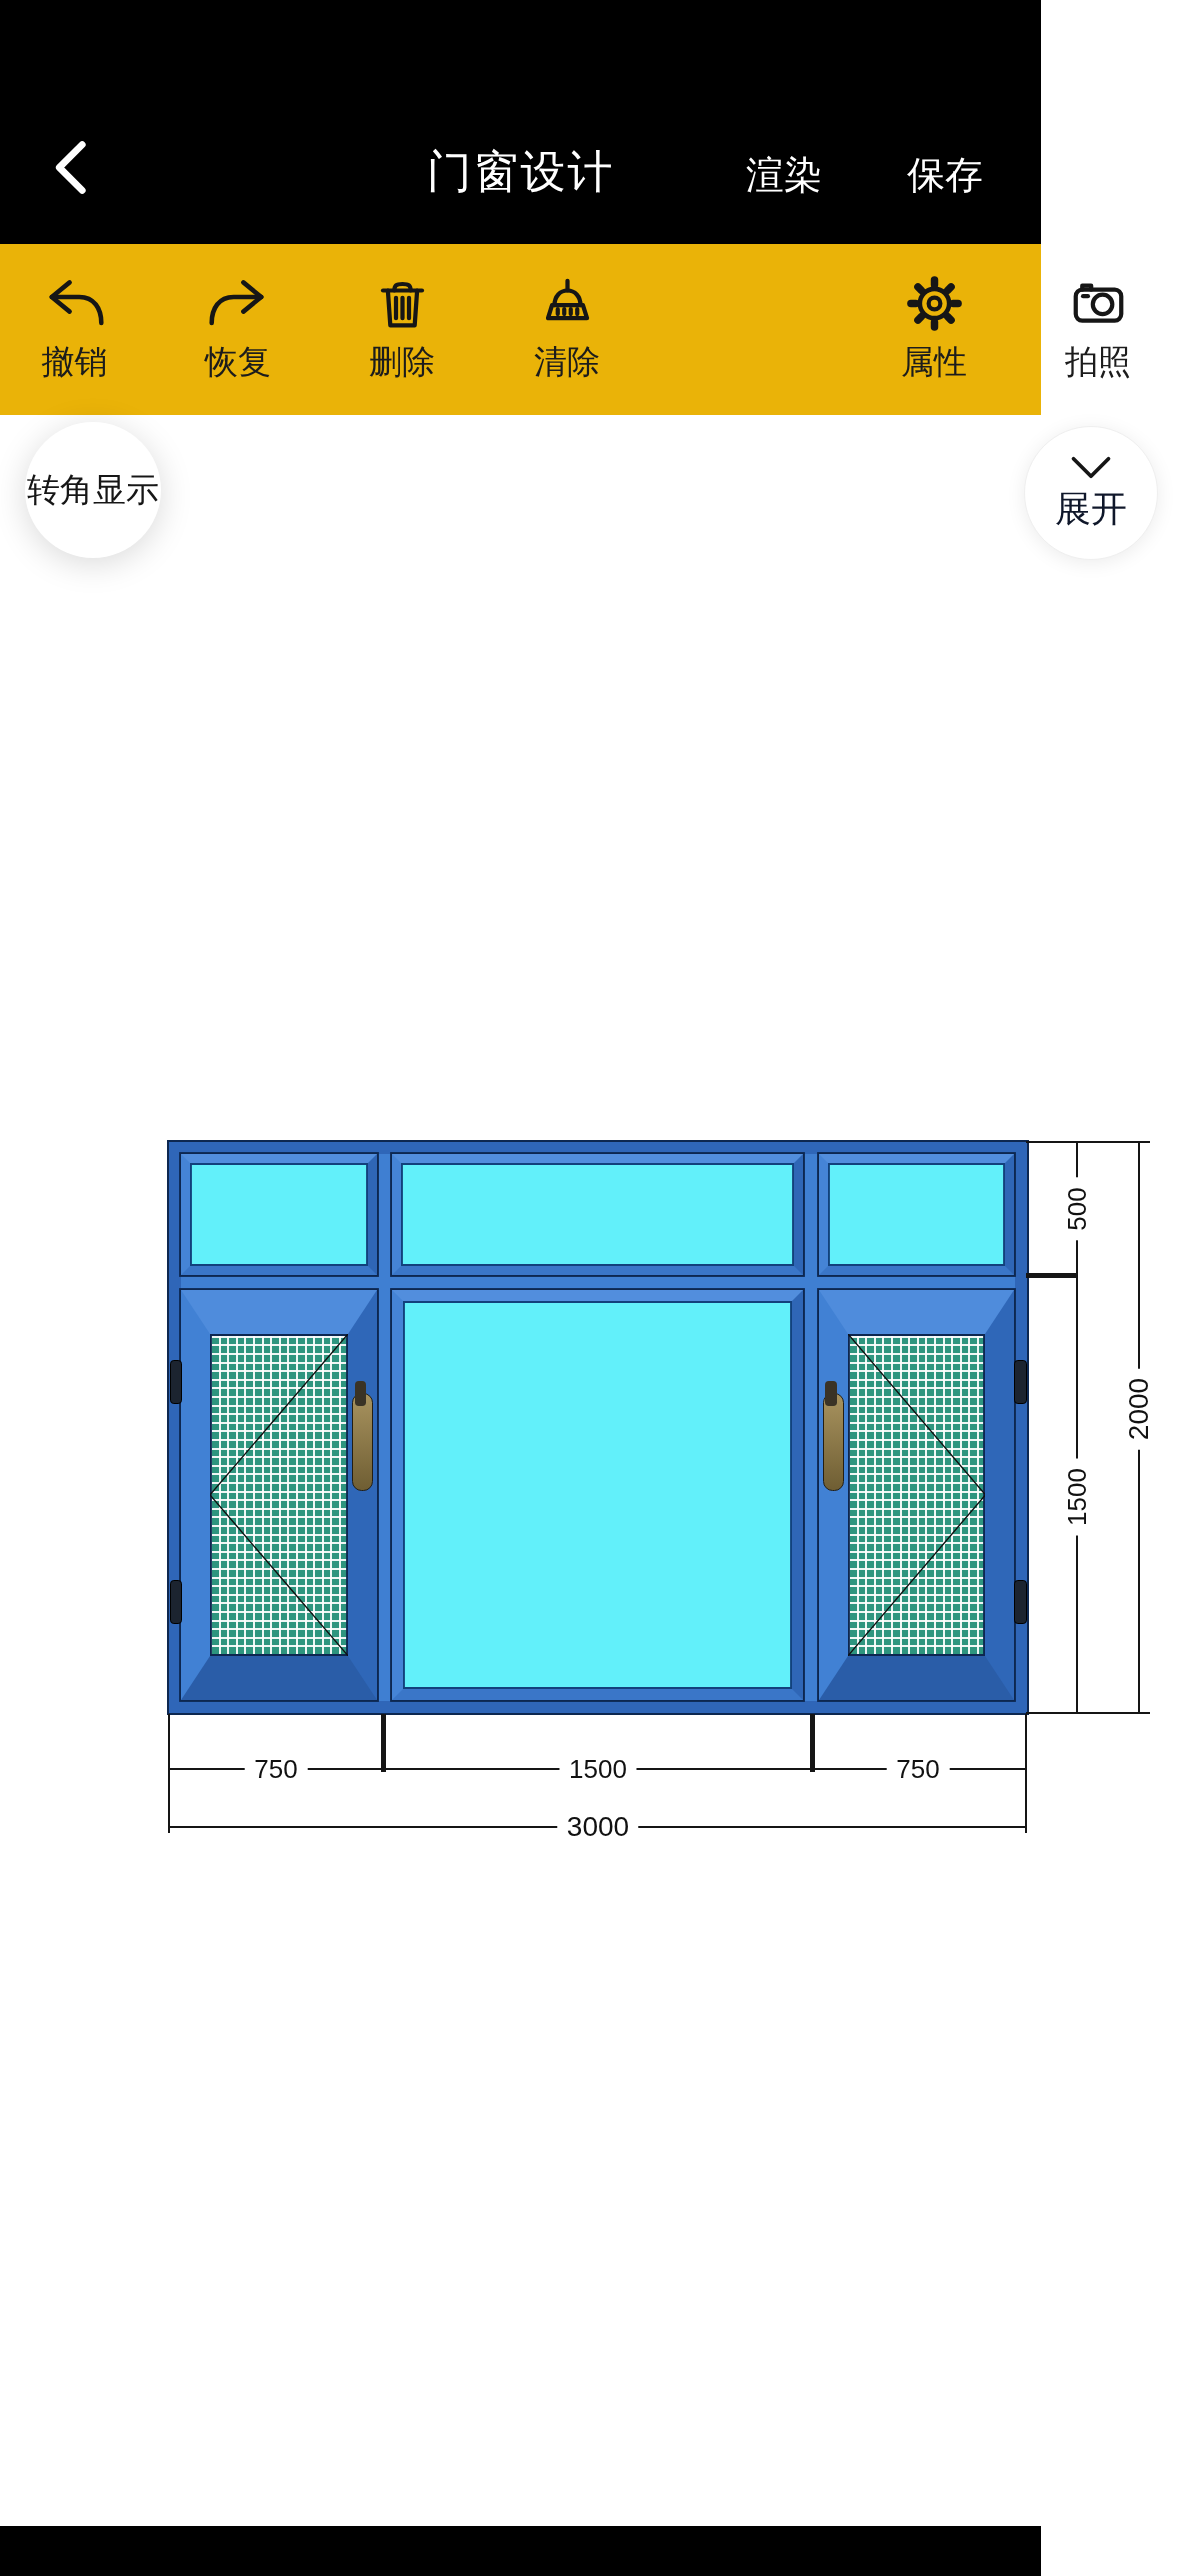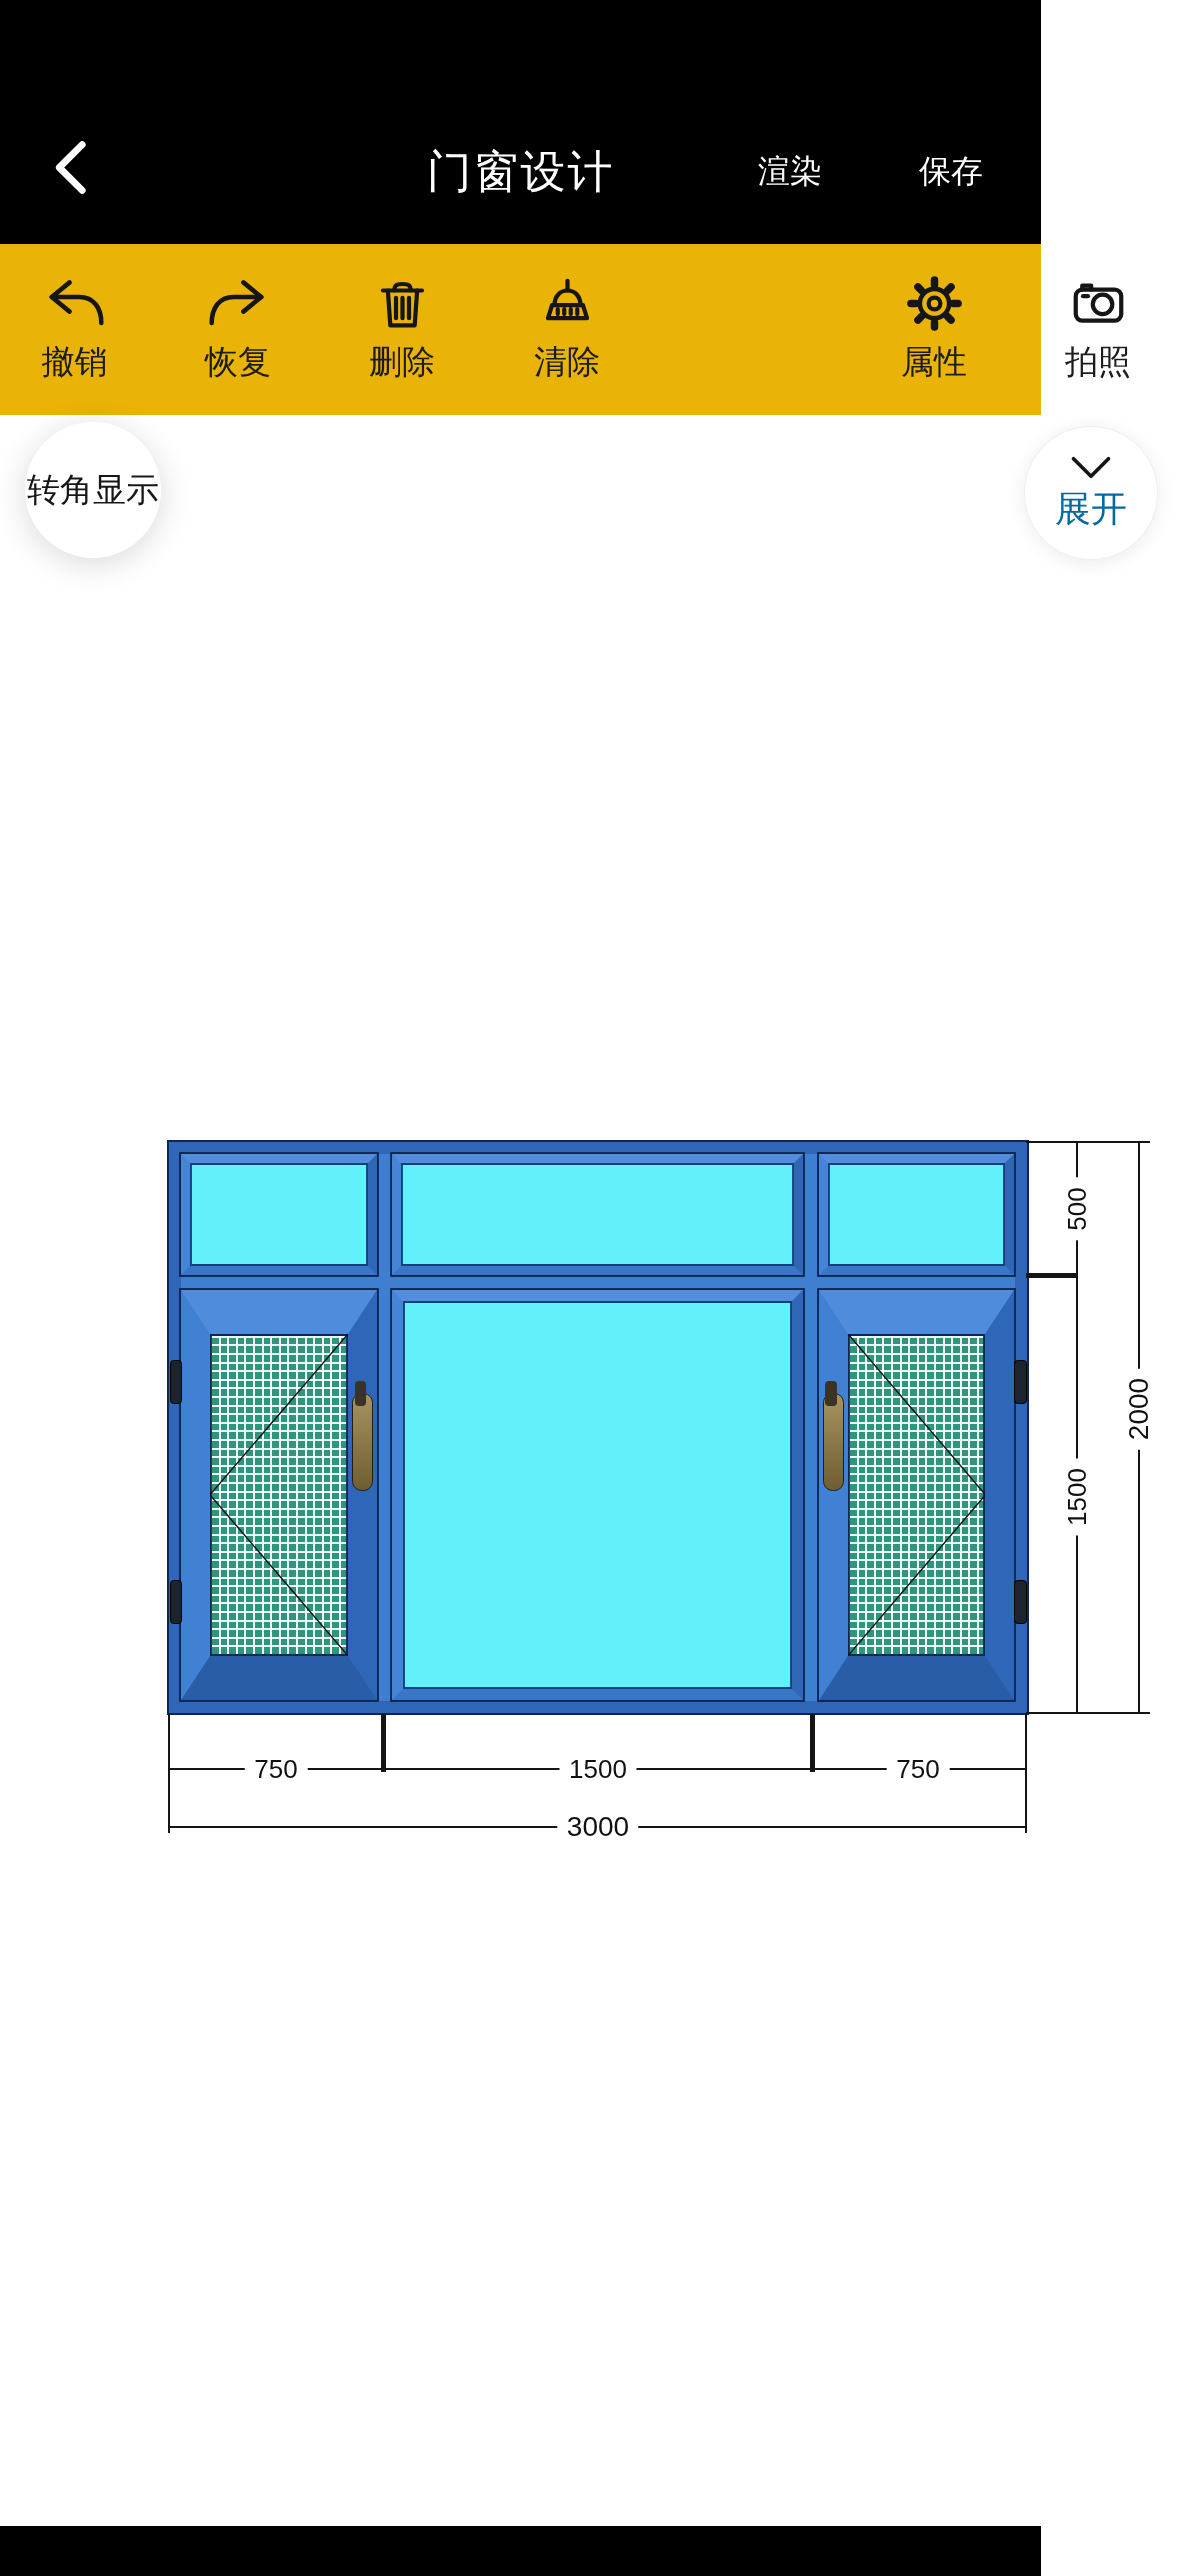--- a/index.html
+++ b/index.html
@@ -3,38 +3,38 @@
 <meta charset="utf-8">
 <style>
   html,body{margin:0;padding:0;}
   body{width:1190px;height:2576px;background:#fff;font-family:"Liberation Sans","DejaVu Sans",sans-serif;overflow:hidden;}
   .page{position:relative;width:1041px;height:2576px;background:#fff;}
 
   
   .navbar{position:absolute;left:0;top:0;width:100%;height:244px;background:#000;color:#fff;}
   .back-btn{position:absolute;left:36px;top:127px;width:67px;height:81px;display:flex;align-items:center;justify-content:center;}
   .nav-title{position:absolute;left:0;right:0;top:142px;text-align:center;font-size:45px;font-weight:500;letter-spacing:1.9px;}
-  .nav-act{position:absolute;top:150px;font-size:32px;font-weight:400;}
+  .nav-act{position:absolute;top:150px;font-size:38px;font-weight:400;}
   .nav-render{right:219px;}
   .nav-save{right:58px;}
 
   
   .toolbar{position:absolute;left:0;top:244px;width:100%;height:171px;background:#eab308;}
   .tool{position:absolute;top:27px;width:130px;text-align:center;color:#1c1c1c;cursor:pointer;}
   .tool svg{display:block;margin:0 auto;}
   .tool .tlabel{display:block;margin-top:3.8px;font-size:33px;color:#1c1c1c;}
   .t1{left:9.6px}.t2{left:173px}.t3{left:337px}.t4{left:502px}.t5{left:869px}.t6{left:1033px}
 
   
   .corner-circle{position:absolute;left:25px;top:422px;width:136px;height:136px;border-radius:50%;background:#fff;
     box-shadow:0 5.8px 33px rgba(0,0,0,.15);display:flex;align-items:center;justify-content:center;
     font-size:33px;color:#161616;line-height:44px;}
   .expand-circle{position:absolute;left:1024px;top:426px;width:132px;height:132px;border-radius:50%;background:#fff;
     border:1.9px solid #efefef;box-shadow:0 2.9px 19px rgba(0,0,0,.08);display:flex;flex-direction:column;align-items:center;justify-content:center;}
-  .expand-circle .elabel{font-size:36px;color:#0369a1;margin-top:3px;}
+  .expand-circle .elabel{font-size:36px;color:#0f172a;margin-top:3px;}
 
   
   .window{position:absolute;left:169px;top:1142px;width:858px;height:571px;box-sizing:border-box;
     background:#3f7fd2;border:12.5px solid #2f66b8;outline:2.9px solid #0d2750;}
   .wgrid{display:grid;width:833px;height:546px;grid-template-columns:196px 411px auto;grid-template-rows:121px auto;gap:15.3px;background:#3f7fd2;}
   .pane{box-sizing:border-box;background:#62f0fa;border:9.6px solid;
     border-color:#528edd #2f66b6 #3a76c8 #4584d6;
     box-shadow:inset 0 0 0 1.9px #12417c, 0 0 0 1.9px #0d2750;}
   .pane.big{border-width:11.5px;}
   .sash{position:relative;box-sizing:border-box;background:#3f7fd2;border:solid;border-width:44px 29px;

